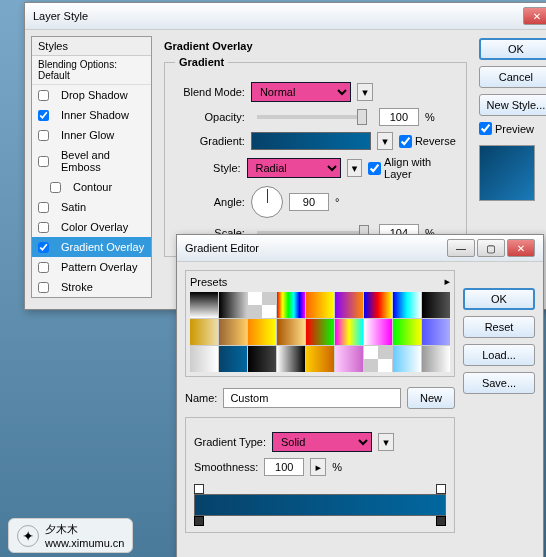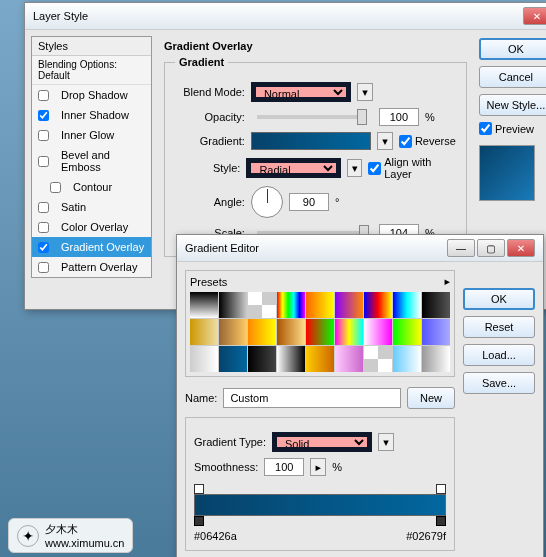--- a/index.html
+++ b/index.html
@@ -20,21 +20,21 @@
 .style-item.indent { padding-left: 18px; }
 .style-item.selected { background: #3399dd; color: #fff; }
 .style-item input[type=checkbox] { width: 11px; height: 11px; }
 
 .center-panel { flex: 1; padding: 4px; }
 .section-title { font-weight: bold; margin-bottom: 4px; }
 fieldset { border: 1px solid #bbb; padding: 8px 10px; }
 fieldset legend { padding: 0 4px; font-weight: bold; }
 .form-row { display: flex; align-items: center; margin: 6px 0; gap: 6px; }
 .form-row label { width: 70px; text-align: right; }
-.form-row select { width: 100px; height: 20px; border: 5px solid #0f172a; background: #fca5a5; padding: 0 4px; }
+.form-row select { width: 100px; height: 20px; border: 1px solid #0f172a; background: #ec4899; padding: 0 4px; }
 .form-row input[type=text] { width: 40px; height: 18px; border: 1px solid #999; text-align: center; padding: 8px 2px; }
 .slider { flex: 1; height: 4px; background: #ccc; position: relative; margin: 0 6px; max-width: 110px; }
 .slider::after { content: ''; position: absolute; width: 8px; height: 14px; background: #ddd; border: 1px solid #888; top: -6px; }
 .slider.s100::after { right: 0; }
 .slider.s104::after { right: -2px; }
 .gradient-swatch { width: 120px; height: 18px; background: linear-gradient(90deg, #06426a, #02679f); border: 1px solid #666; cursor: pointer; }
 .dropdown-arrow { width: 16px; height: 18px; border: 1px solid #999; background: #eee; display: flex; align-items: center; justify-content: center; cursor: pointer; }
 .angle-dial { width: 32px; height: 32px; border: 1px solid #888; border-radius: 50%; background: #fff; position: relative; }
 .angle-dial::after { content: ''; position: absolute; width: 1px; height: 14px; background: #333; left: 50%; top: 2px; transform-origin: bottom; }
 
@@ -109,20 +109,24 @@
             <input type="checkbox" style="">
             <span>Color Overlay</span>
           </div>
           <div class="style-item selected">
             <input type="checkbox" checked="" style="">
             <span>Gradient Overlay</span>
           </div>
           <div class="style-item">
             <input type="checkbox" style="">
             <span>Pattern Overlay</span>
+          </div>
+          <div class="style-item">
+            <input type="checkbox" style="">
+            <span>Stroke</span>
           </div>
         </div>
     </div>
 
     <div class="center-panel">
       <div class="section-title">Gradient Overlay</div>
       <fieldset>
         <legend>Gradient</legend>
 
         <div class="form-row">
@@ -252,24 +256,20 @@
           <span class="dropdown-arrow">▸</span>
           <span>%</span>
         </div>
         <div class="gradient-bar-wrap">
           <div class="stop-top" style="left:0"></div>
           <div class="stop-top" style="right:0"></div>
           <div class="gradient-bar"></div>
           <div class="stop-bot" style="left:0"></div>
           <div class="stop-bot" style="right:0"></div>
         </div>
-        <div class="color-readout">
-          <span>#06426a</span>
-          <span>#02679f</span>
-        </div>
       </div>
     </div>
     <div class="ge-right">
       <div class="btn primary">OK</div>
       <div class="btn">Reset</div>
       <div class="btn">Load...</div>
       <div class="btn">Save...</div>
     </div>
   </div>
 </div>

